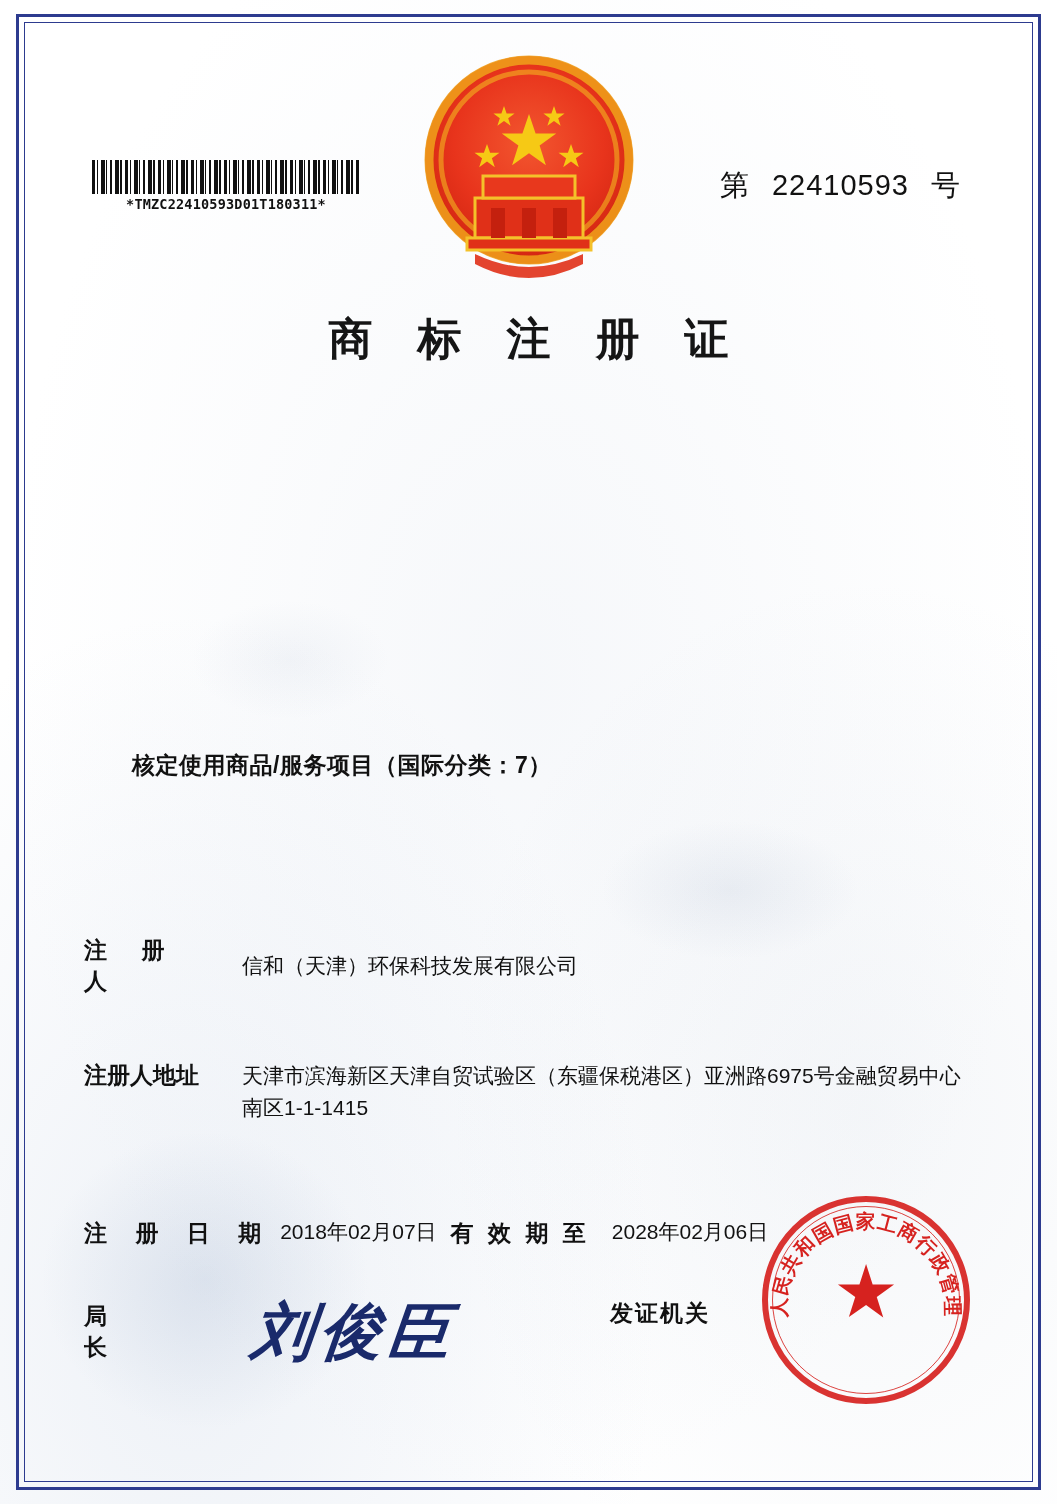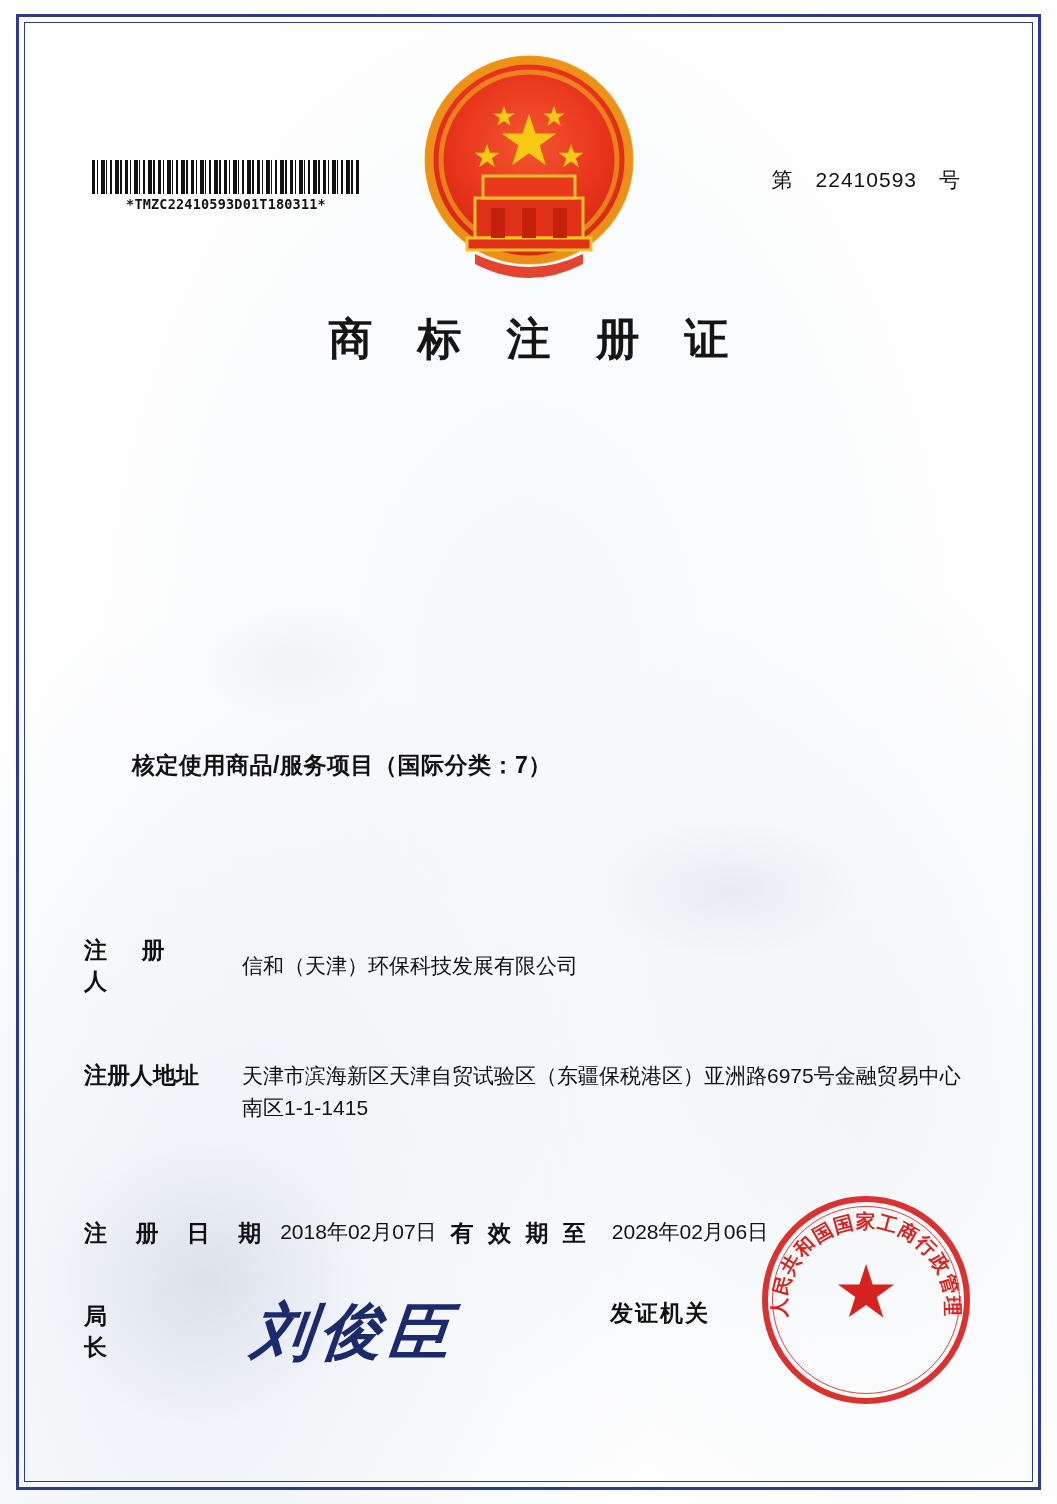--- a/index.html
+++ b/index.html
@@ -83,21 +83,21 @@
     top: 48px;
     width: 248px;
     height: 252px;
   }
 
   
   .serial {
     position: absolute;
     right: 96px;
     top: 166px;
-    font-size: 21px;
+    font-size: 29px;
     color: #111;
     letter-spacing: 1px;
     white-space: nowrap;
     font-family: "Liberation Sans", "DejaVu Sans", sans-serif;
   }
   .serial .num {
     margin: 0 22px;
     font-family: "Liberation Sans", "DejaVu Sans", sans-serif;
   }
 

